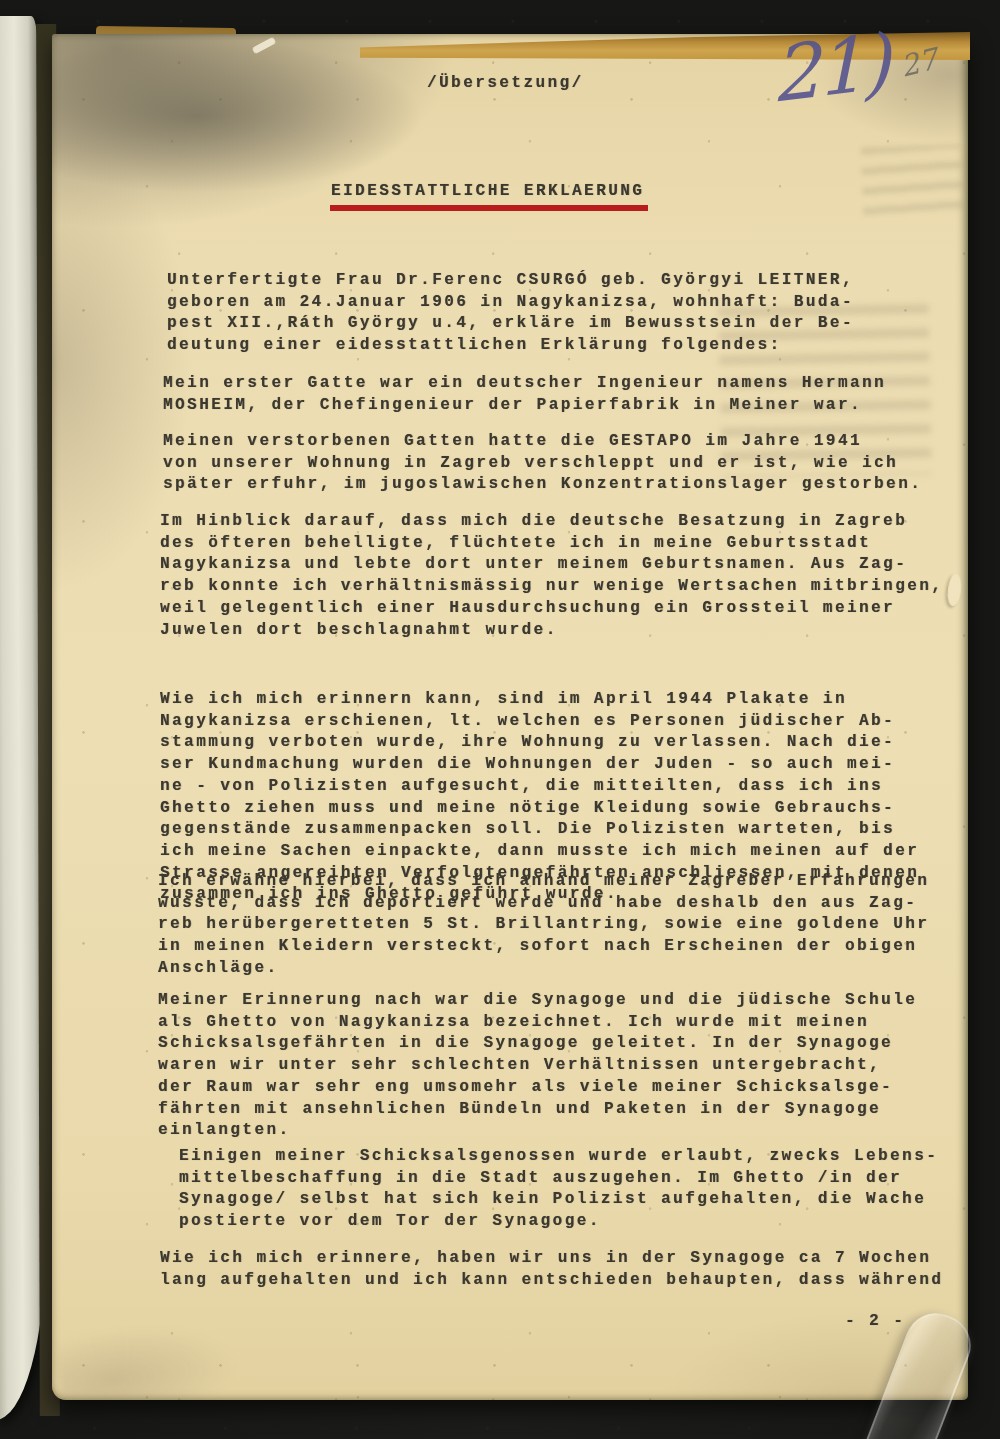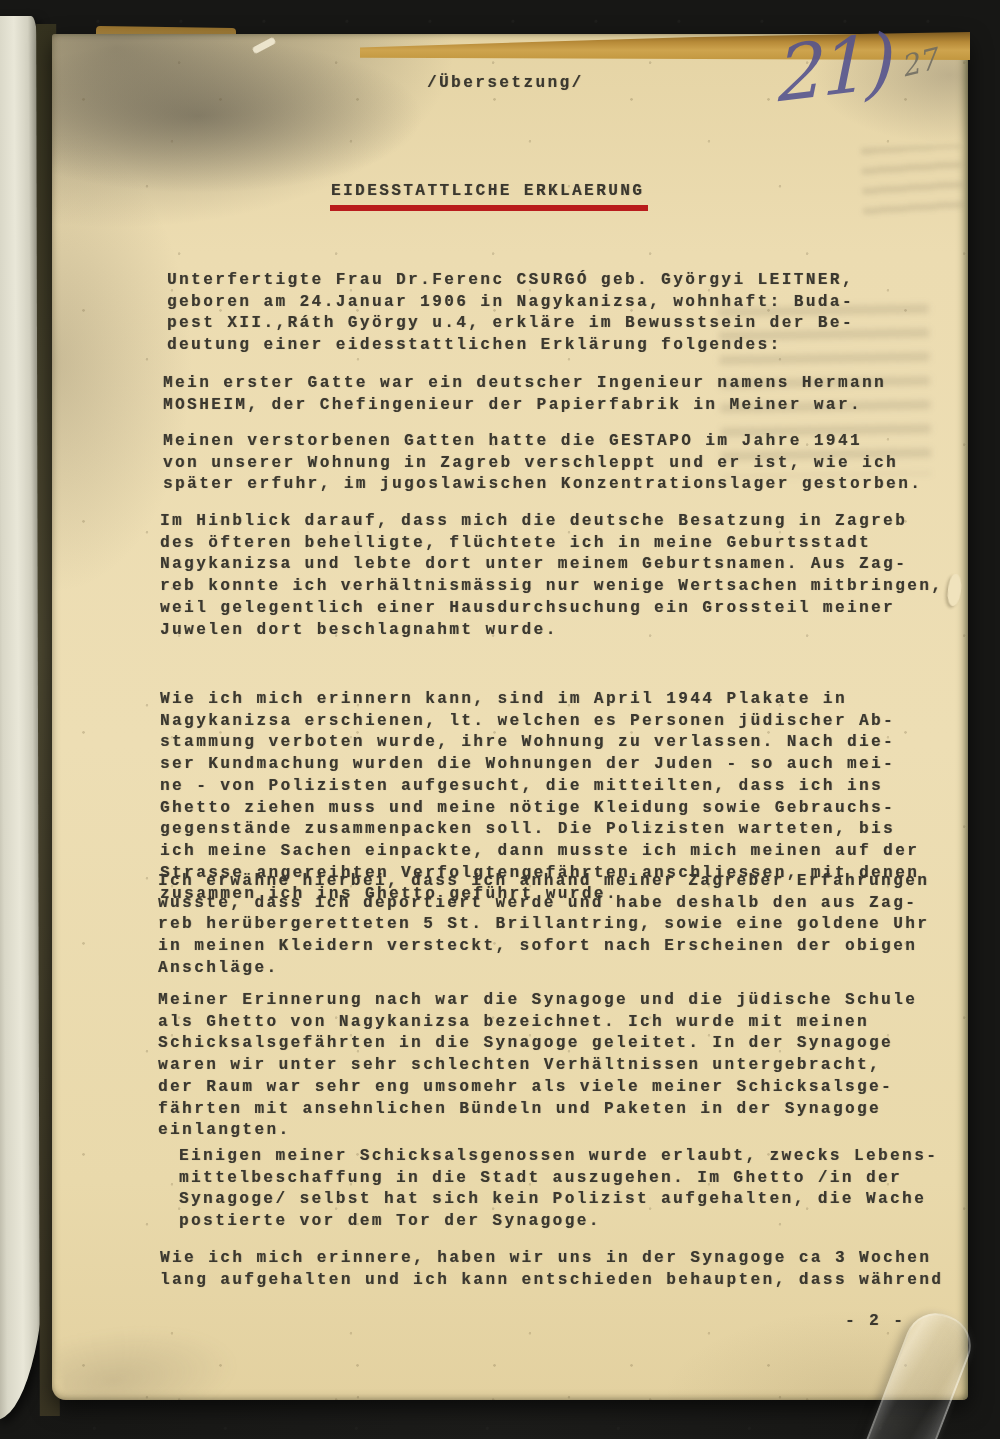--- a/index.html
+++ b/index.html
@@ -221,21 +221,21 @@
 waren wir unter sehr schlechten Verhältnissen untergebracht,
 der Raum war sehr eng umsomehr als viele meiner Schicksalsge-
 fährten mit ansehnlichen Bündeln und Paketen in der Synagoge
 einlangten.</div>
 
 <div class="type" style="left:158px; top:1146px;margin-left:21px;">Einigen meiner Schicksalsgenossen wurde erlaubt, zwecks Lebens-
 mittelbeschaffung in die Stadt auszugehen. Im Ghetto /in der
 Synagoge/ selbst hat sich kein Polizist aufgehalten, die Wache
 postierte vor dem Tor der Synagoge.</div>
 
-<div class="type" style="left:160px; top:1248px;">Wie ich mich erinnere, haben wir uns in der Synagoge ca 3 Wochen
+<div class="type" style="left:160px; top:1248px;">Wie ich mich erinnere, haben wir uns in der Synagoge ca 7 Wochen
 lang aufgehalten und ich kann entschieden behaupten, dass während</div>
 
 <div class="type" style="left:845px; top:1311px;">- 2 -</div>
 
 <div class="ink-number">21)</div>
 
 <div class="pencil-number">27</div>
 
 <div class="plastic-strip"></div>
 

